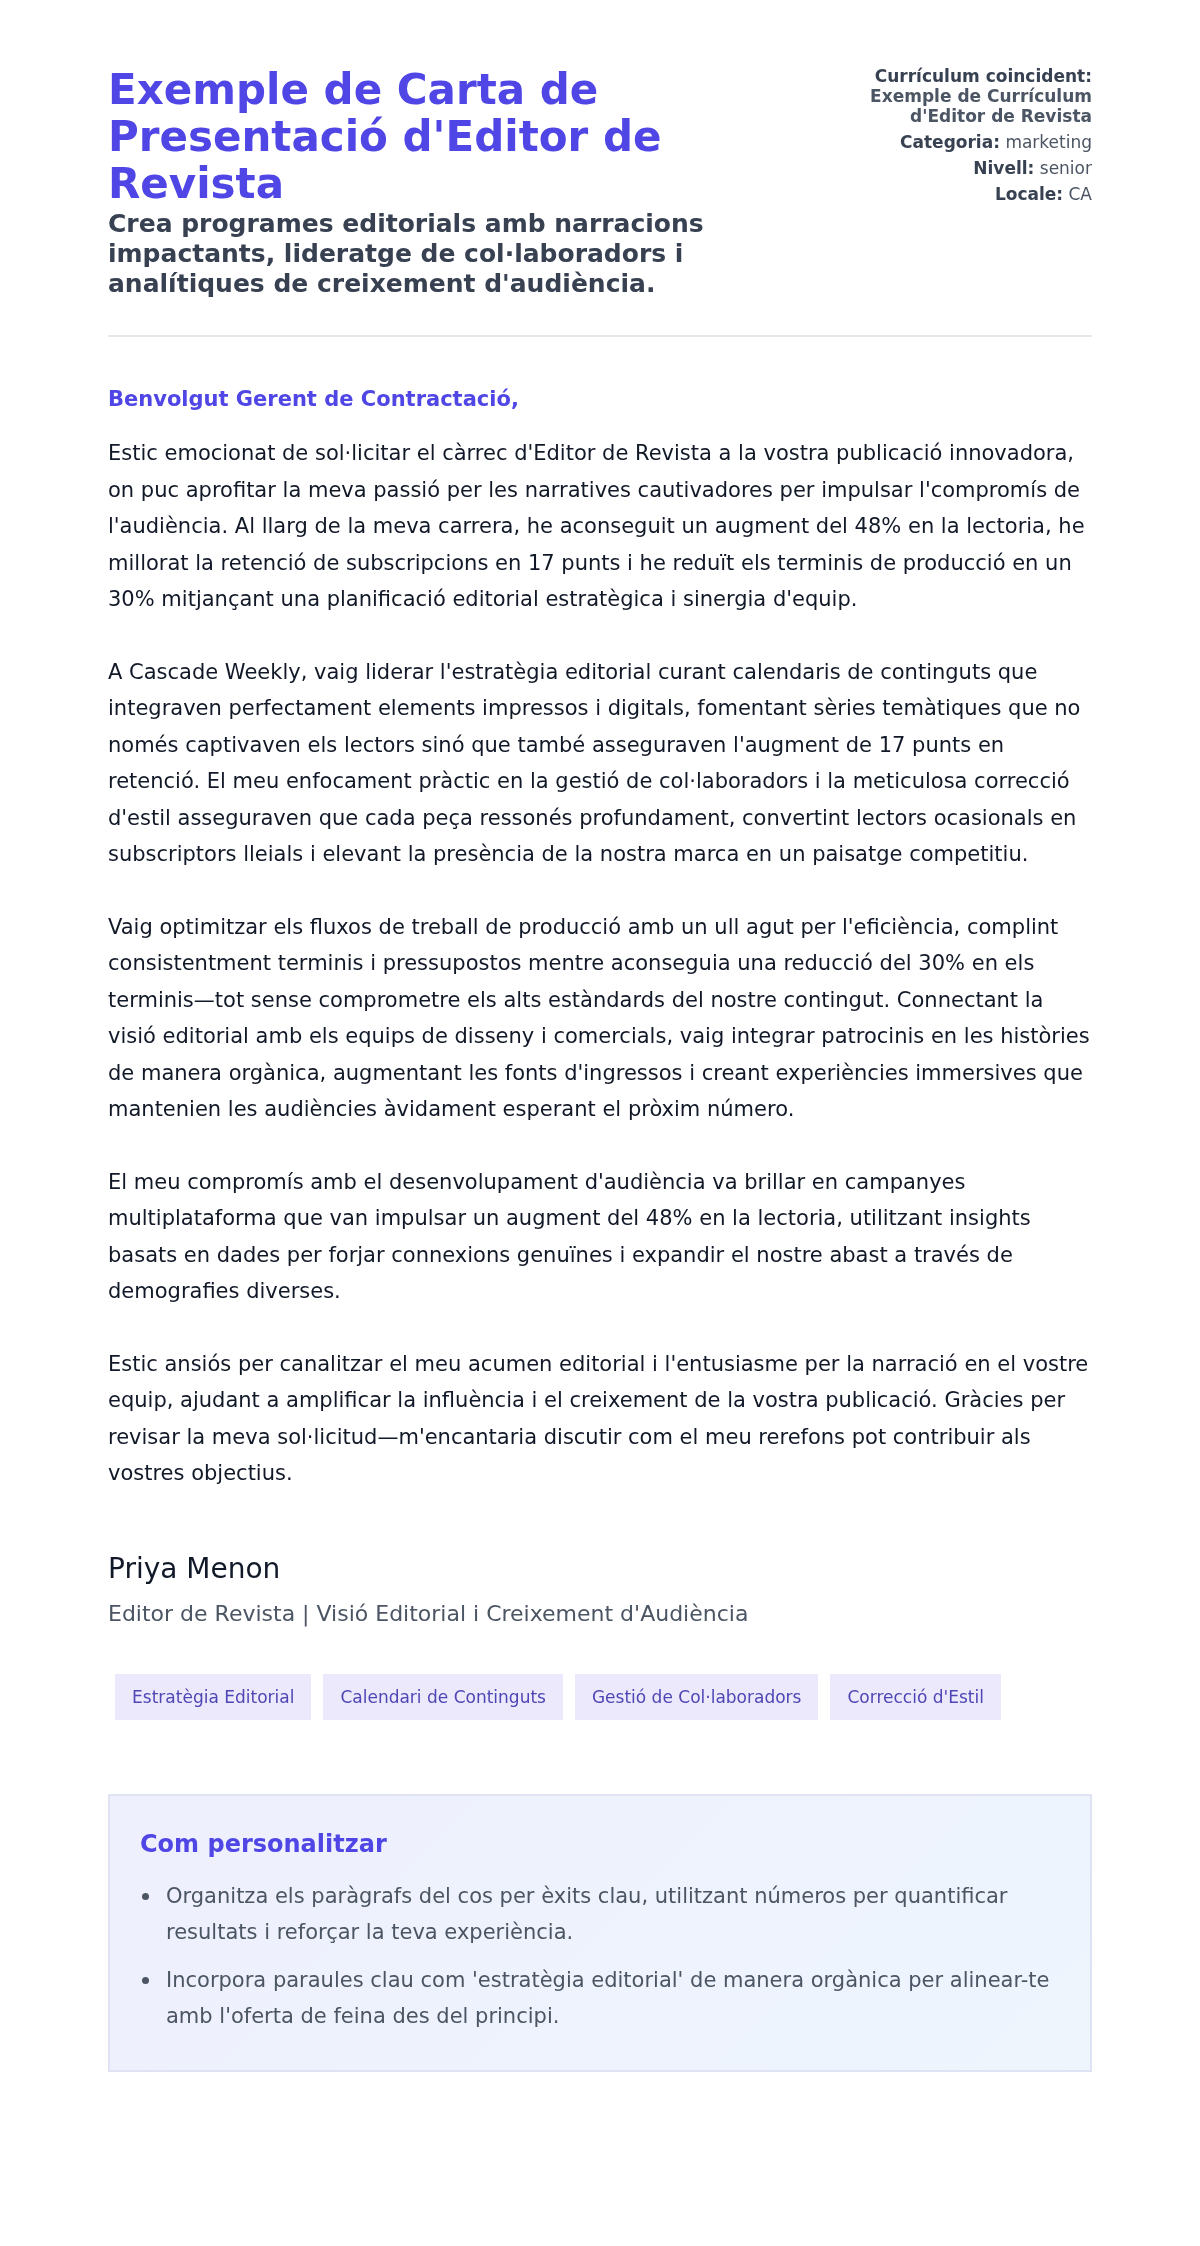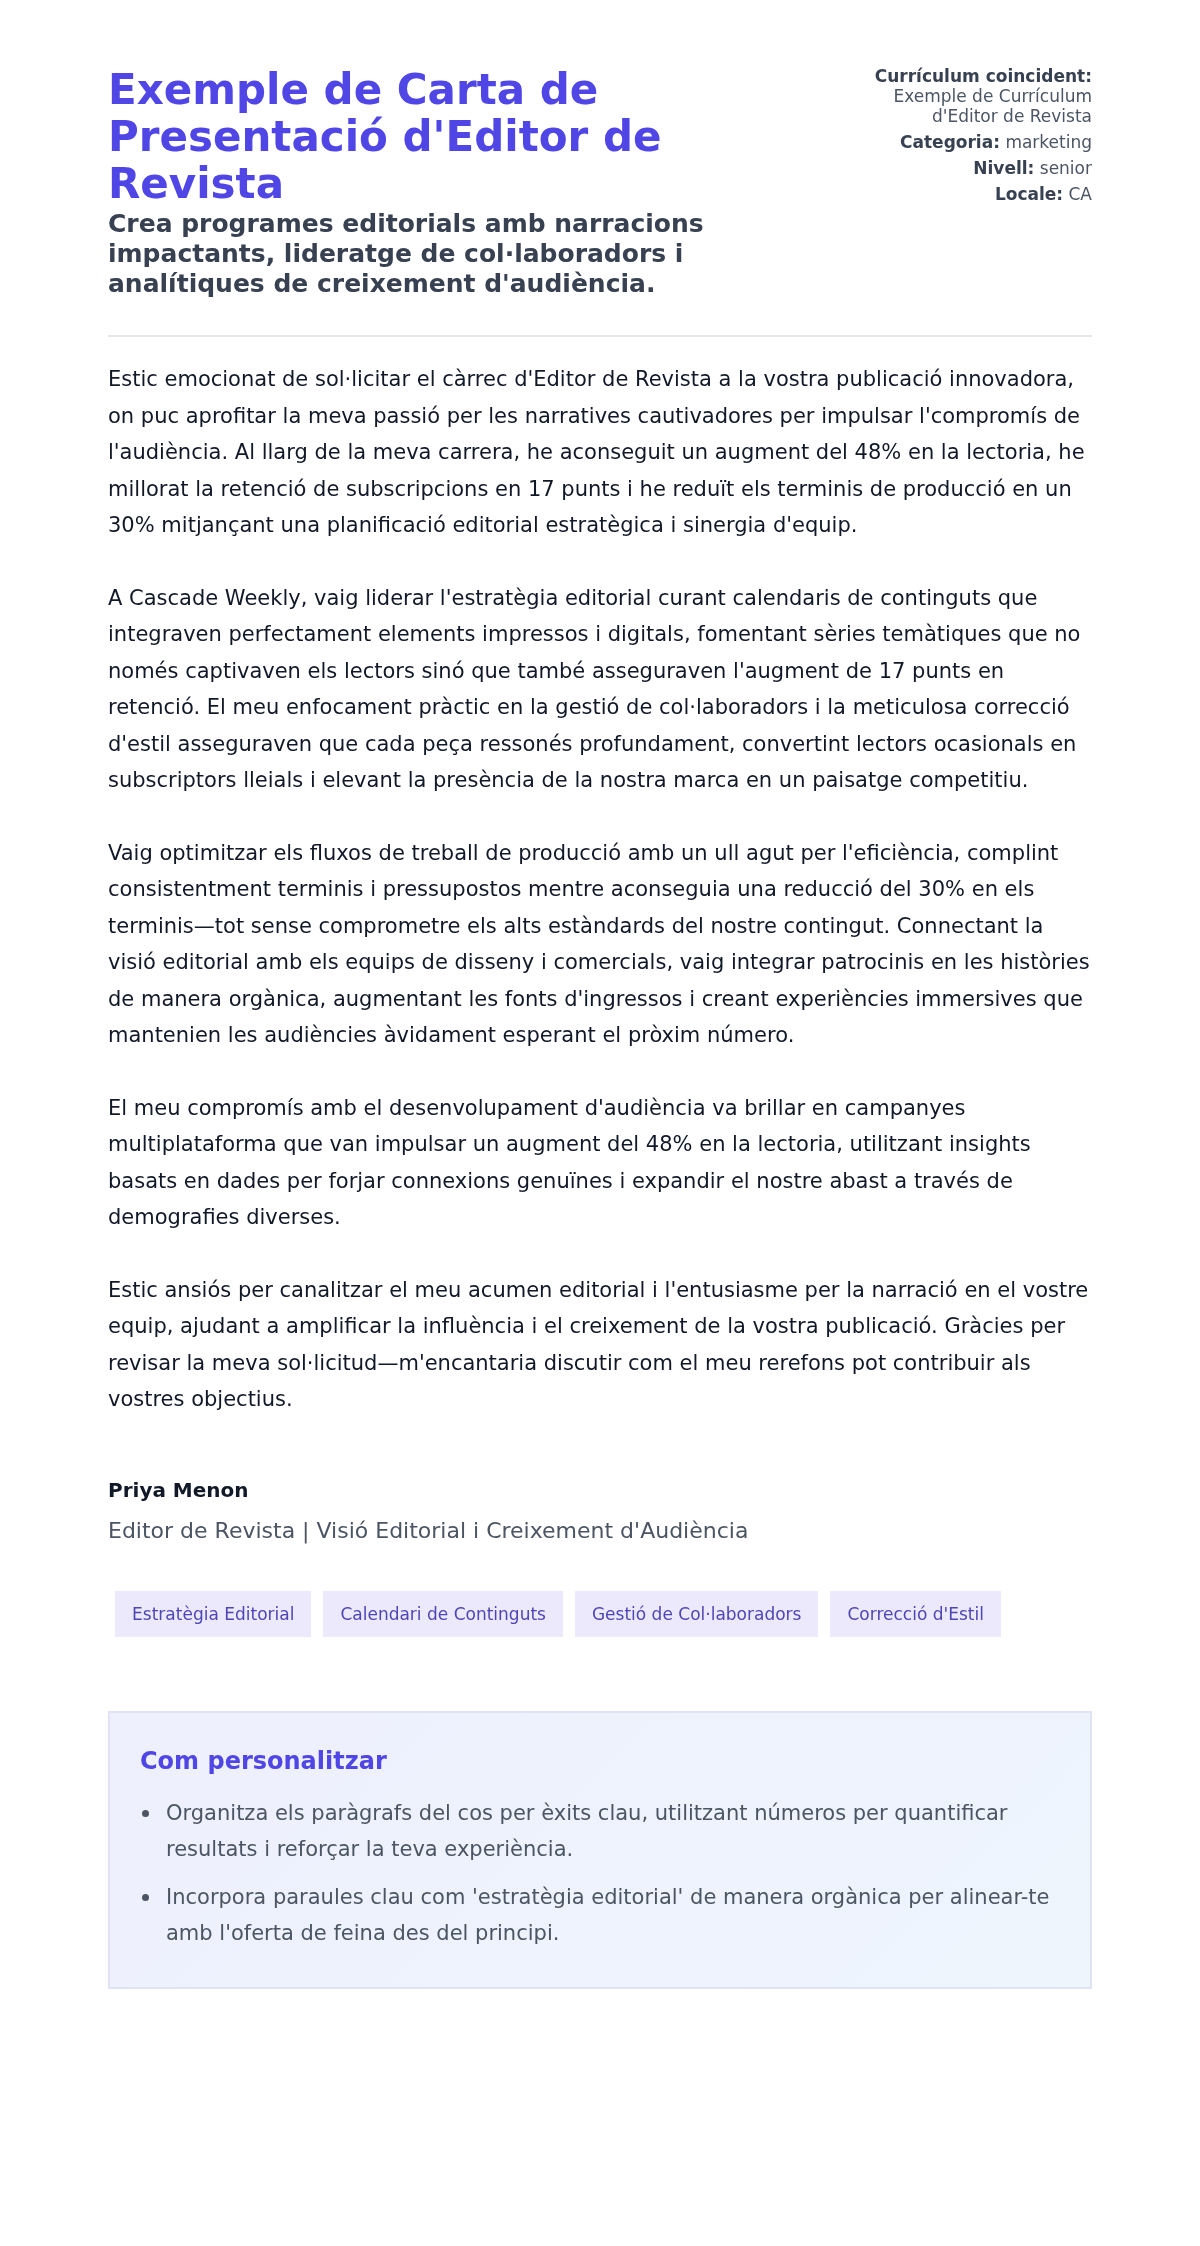--- a/index.html
+++ b/index.html
@@ -39,39 +39,39 @@
     .meta {
       text-align: right;
       font-size: 17px;
       line-height: 20px;
       color: #4b5563;
       width: 260px;
       margin-top: 0;
     }
     .meta-row { margin-bottom: 6px; }
     .meta-row .k { font-weight: bold; color: #374151; }
-    .meta-row.resume .v { display: block; }
+    .meta-row.resume .v { display: block; font-weight: bold; }
     .meta-row.resume { margin-bottom: 6px; }
     .greeting {
       margin-top: 50px;
       font-size: 21px;
       font-weight: bold;
       color: #4f46e5;
     }
     .body-paras { margin-top: 24px; }
     .para {
       font-size: 21px;
       line-height: 36.5px;
       color: #111827;
       margin-bottom: 36px;
     }
     .signature { margin-top: 60px; }
     .sig-name {
-      font-size: 20px;
-      font-weight: bold;
+      font-size: 28px;
+      font-weight: normal;
       color: #111827;
     }
     .sig-title {
       font-size: 22px;
       color: #4b5563;
       margin-top: 16px;
     }
     .tags {
       margin-top: 48px;
       display: flex;
@@ -145,20 +145,21 @@
         <span class="v">senior</span>
       </div>
       <div class="meta-row">
         <span class="k">Locale:</span>
         <span class="v">CA</span>
       </div>
     </div>
   </header>
 
   <section>
+    <p class="greeting">Benvolgut Gerent de Contractació,</p>
     <div class="body-paras">
       <p class="para">Estic emocionat de sol·licitar el càrrec d'Editor de Revista a la vostra publicació innovadora, on puc aprofitar la meva passió per les narratives cautivadores per impulsar l'compromís de l'audiència. Al llarg de la meva carrera, he aconseguit un augment del 48% en la lectoria, he millorat la retenció de subscripcions en 17 punts i he reduït els terminis de producció en un 30% mitjançant una planificació editorial estratègica i sinergia d'equip.</p>
       <p class="para">A Cascade Weekly, vaig liderar l'estratègia editorial curant calendaris de continguts que integraven perfectament elements impressos i digitals, fomentant sèries temàtiques que no només captivaven els lectors sinó que també asseguraven l'augment de 17 punts en retenció. El meu enfocament pràctic en la gestió de col·laboradors i la meticulosa correcció d'estil asseguraven que cada peça ressonés profundament, convertint lectors ocasionals en subscriptors lleials i elevant la presència de la nostra marca en un paisatge competitiu.</p>
       <p class="para">Vaig optimitzar els fluxos de treball de producció amb un ull agut per l'eficiència, complint consistentment terminis i pressupostos mentre aconseguia una reducció del 30% en els terminis—tot sense comprometre els alts estàndards del nostre contingut. Connectant la visió editorial amb els equips de disseny i comercials, vaig integrar patrocinis en les històries de manera orgànica, augmentant les fonts d'ingressos i creant experiències immersives que mantenien les audiències àvidament esperant el pròxim número.</p>
       <p class="para">El meu compromís amb el desenvolupament d'audiència va brillar en campanyes multiplataforma que van impulsar un augment del 48% en la lectoria, utilitzant insights basats en dades per forjar connexions genuïnes i expandir el nostre abast a través de demografies diverses.</p>
       <p class="para">Estic ansiós per canalitzar el meu acumen editorial i l'entusiasme per la narració en el vostre equip, ajudant a amplificar la influència i el creixement de la vostra publicació. Gràcies per revisar la meva sol·licitud—m'encantaria discutir com el meu rerefons pot contribuir als vostres objectius.</p>
     </div>
 
     <div class="signature">
       <div class="sig-name">Priya Menon</div>

